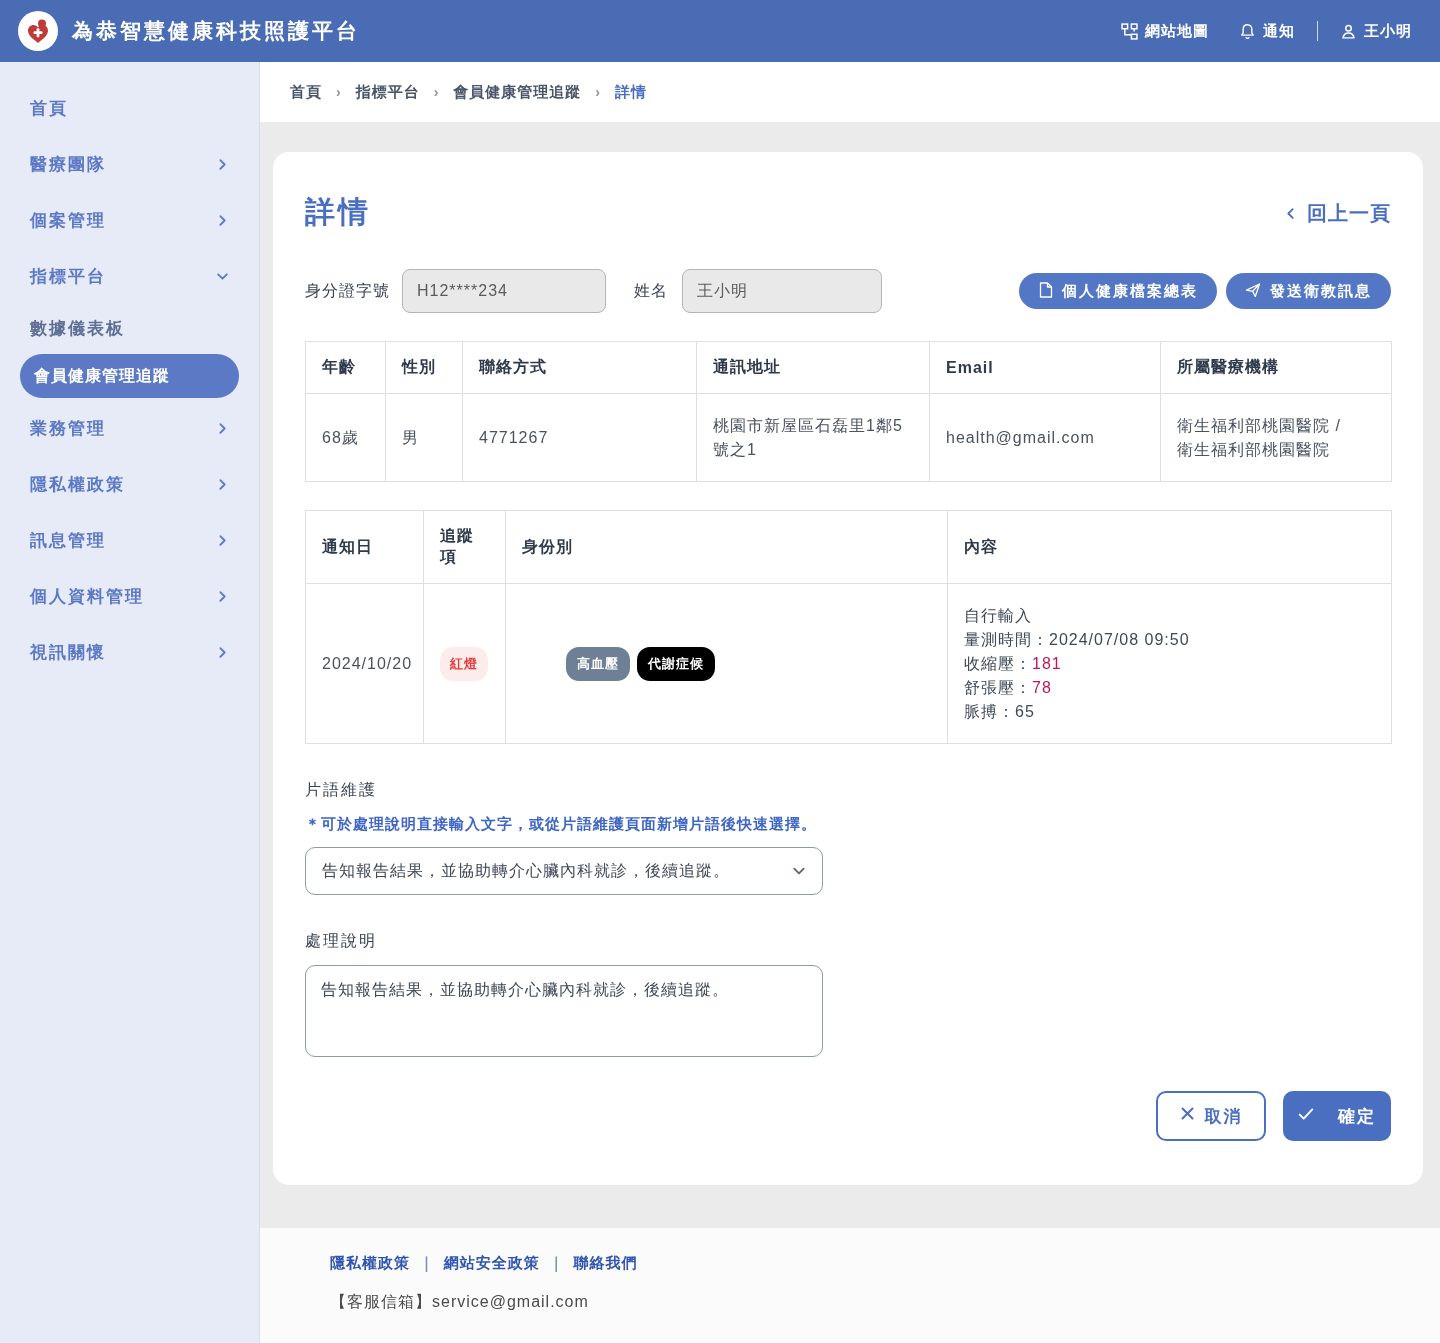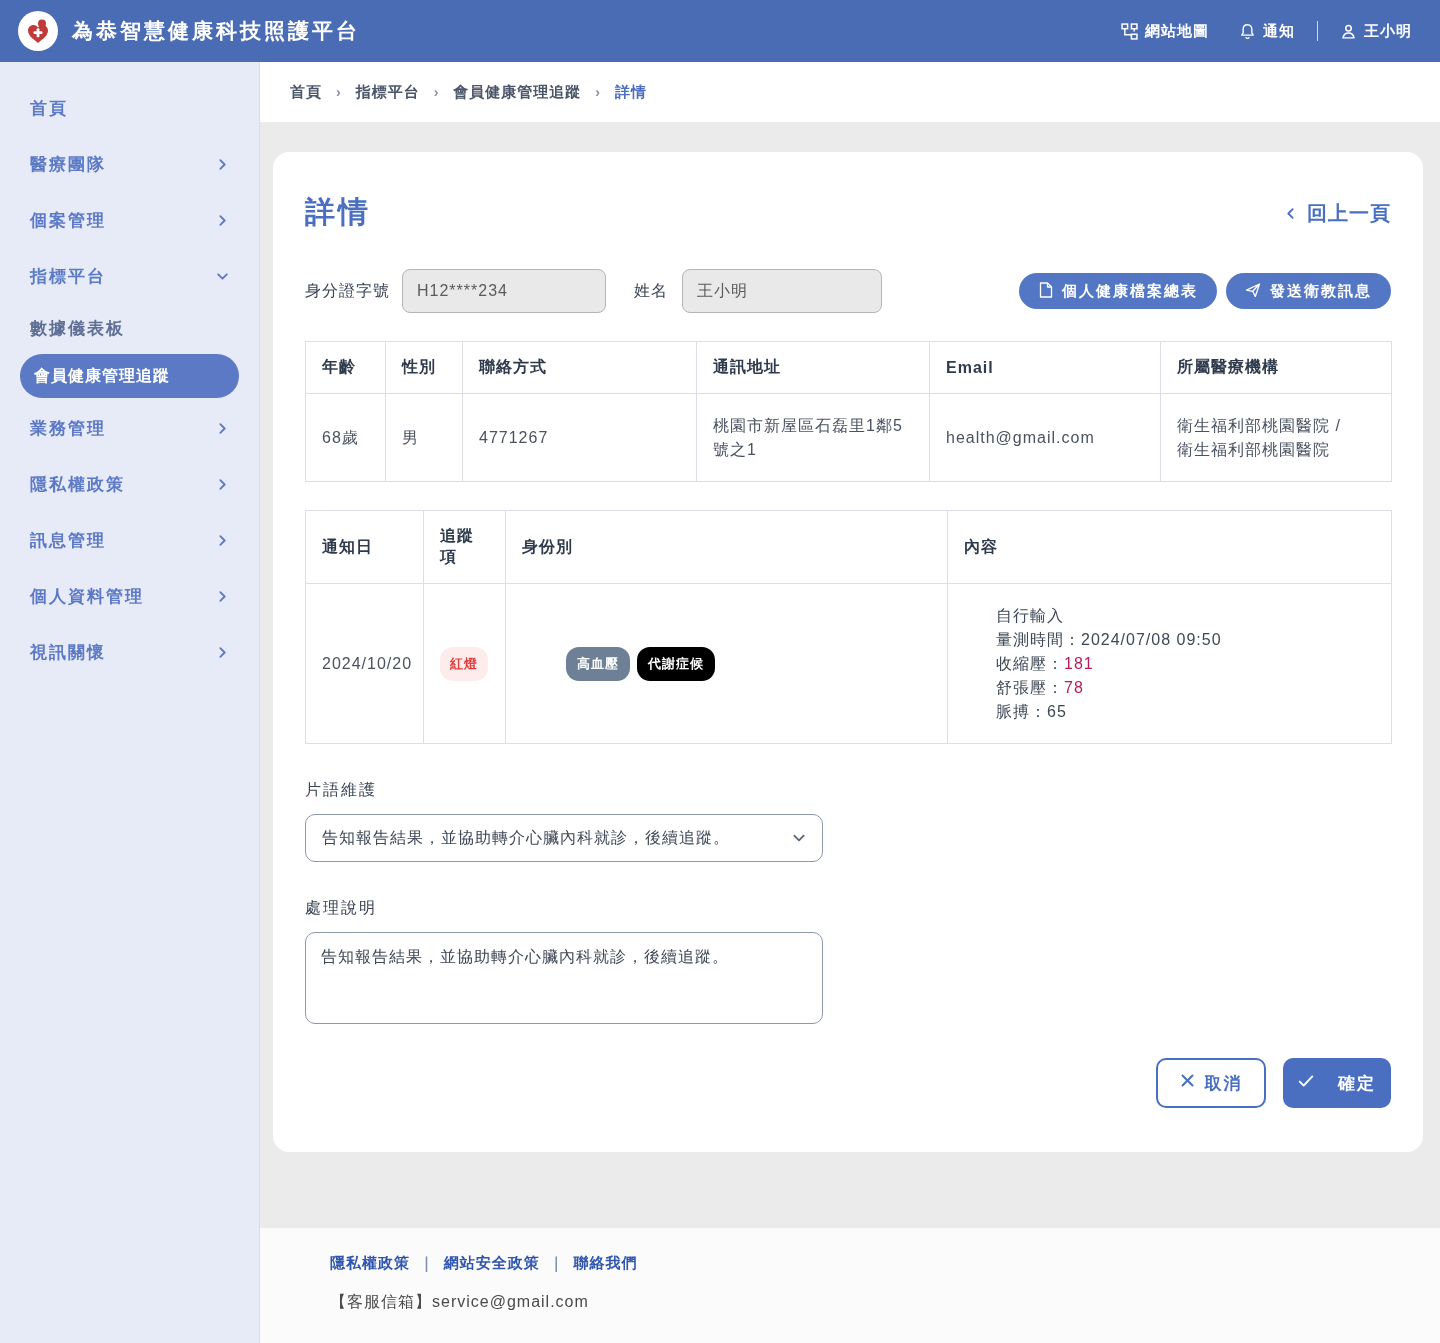--- a/index.html
+++ b/index.html
@@ -57,21 +57,21 @@
   th { font-size:16px; font-weight:bold; color:#2f3b4c; padding:15px 16px; letter-spacing:1px; background:#fff; }
   td { font-size:16px; color:#4a5260; padding:18px 16px; letter-spacing:1px; line-height:24px; }
   .tbl1 td { height:88px; }
   .tbl2 td { height:160px; }
 
   .status-badge { display:inline-block; background:#fdecec; color:#e23b3b; font-size:13px; font-weight:bold; padding:5px 10px; border-radius:13px; letter-spacing:1px; }
   .id-badges { display:flex; gap:7px;padding-left:44px; }
   .badge { display:inline-block; color:#fff; font-size:13px; font-weight:bold; padding:5px 11px; border-radius:13px; letter-spacing:1px; }
   .badge.gray { background:#6e8096; }
   .badge.red { background:#000000; }
-  .content-lines { line-height:24px; color:#3f4856;margin-left:32px; }
+  .content-lines { line-height:24px; color:#3f4856; }
   .red-val { color:#be185d; }
 
   
   .section-label { font-size:16px; color:#3a4454; letter-spacing:2px; margin-top:36px;font-family:Liberation Serif, serif; }
   .phrase-hint { font-size:15px; font-weight:bold; color:#3f66c4; letter-spacing:1px; margin-top:14px; }
   .phrase-select { width:518px; height:48px; border:1px solid #8e99ad; border-radius:10px; margin-top:13px; display:flex; align-items:center; justify-content:space-between; padding:0 16px; font-size:16px; color:#3f4856; letter-spacing:1px; cursor:pointer; background:#fff; }
   .select-chev { color:#5b6576; display:flex; align-items:center; }
   .process-textarea { width:518px; height:92px; border:1px solid #8e99ad; border-radius:10px; margin-top:13px; padding:12px 15px; font-size:16px; color:#3f4856; letter-spacing:1px; font-family:inherit; resize:none; line-height:24px; background:#fff; }
 
   .bottom-actions { display:flex; justify-content:flex-end; gap:17px; margin-top:30px; }
@@ -336,20 +336,21 @@
                     <div><span>舒張壓：</span><span class="red-val">78</span></div>
                     <div><span>脈搏：</span><span>65</span></div>
                   </div>
                 </td>
               </tr>
             </tbody>
           </table>
 
           
           <div class="section-label">片語維護</div>
+          <div class="phrase-hint">＊可於處理說明直接輸入文字，或從片語維護頁面新增片語後快速選擇。</div>
           <div class="phrase-select">
             <span>告知報告結果，並協助轉介心臟內科就診，後續追蹤。</span>
             <span class="select-chev">
               <svg width="14" height="14" viewBox="0 0 12 12" fill="none" stroke="currentColor" stroke-width="1.6" stroke-linecap="round" stroke-linejoin="round">
                   <path d="M2 4l4 4 4-4"></path>
                 </svg>
             </span>
           </div>
 
           

